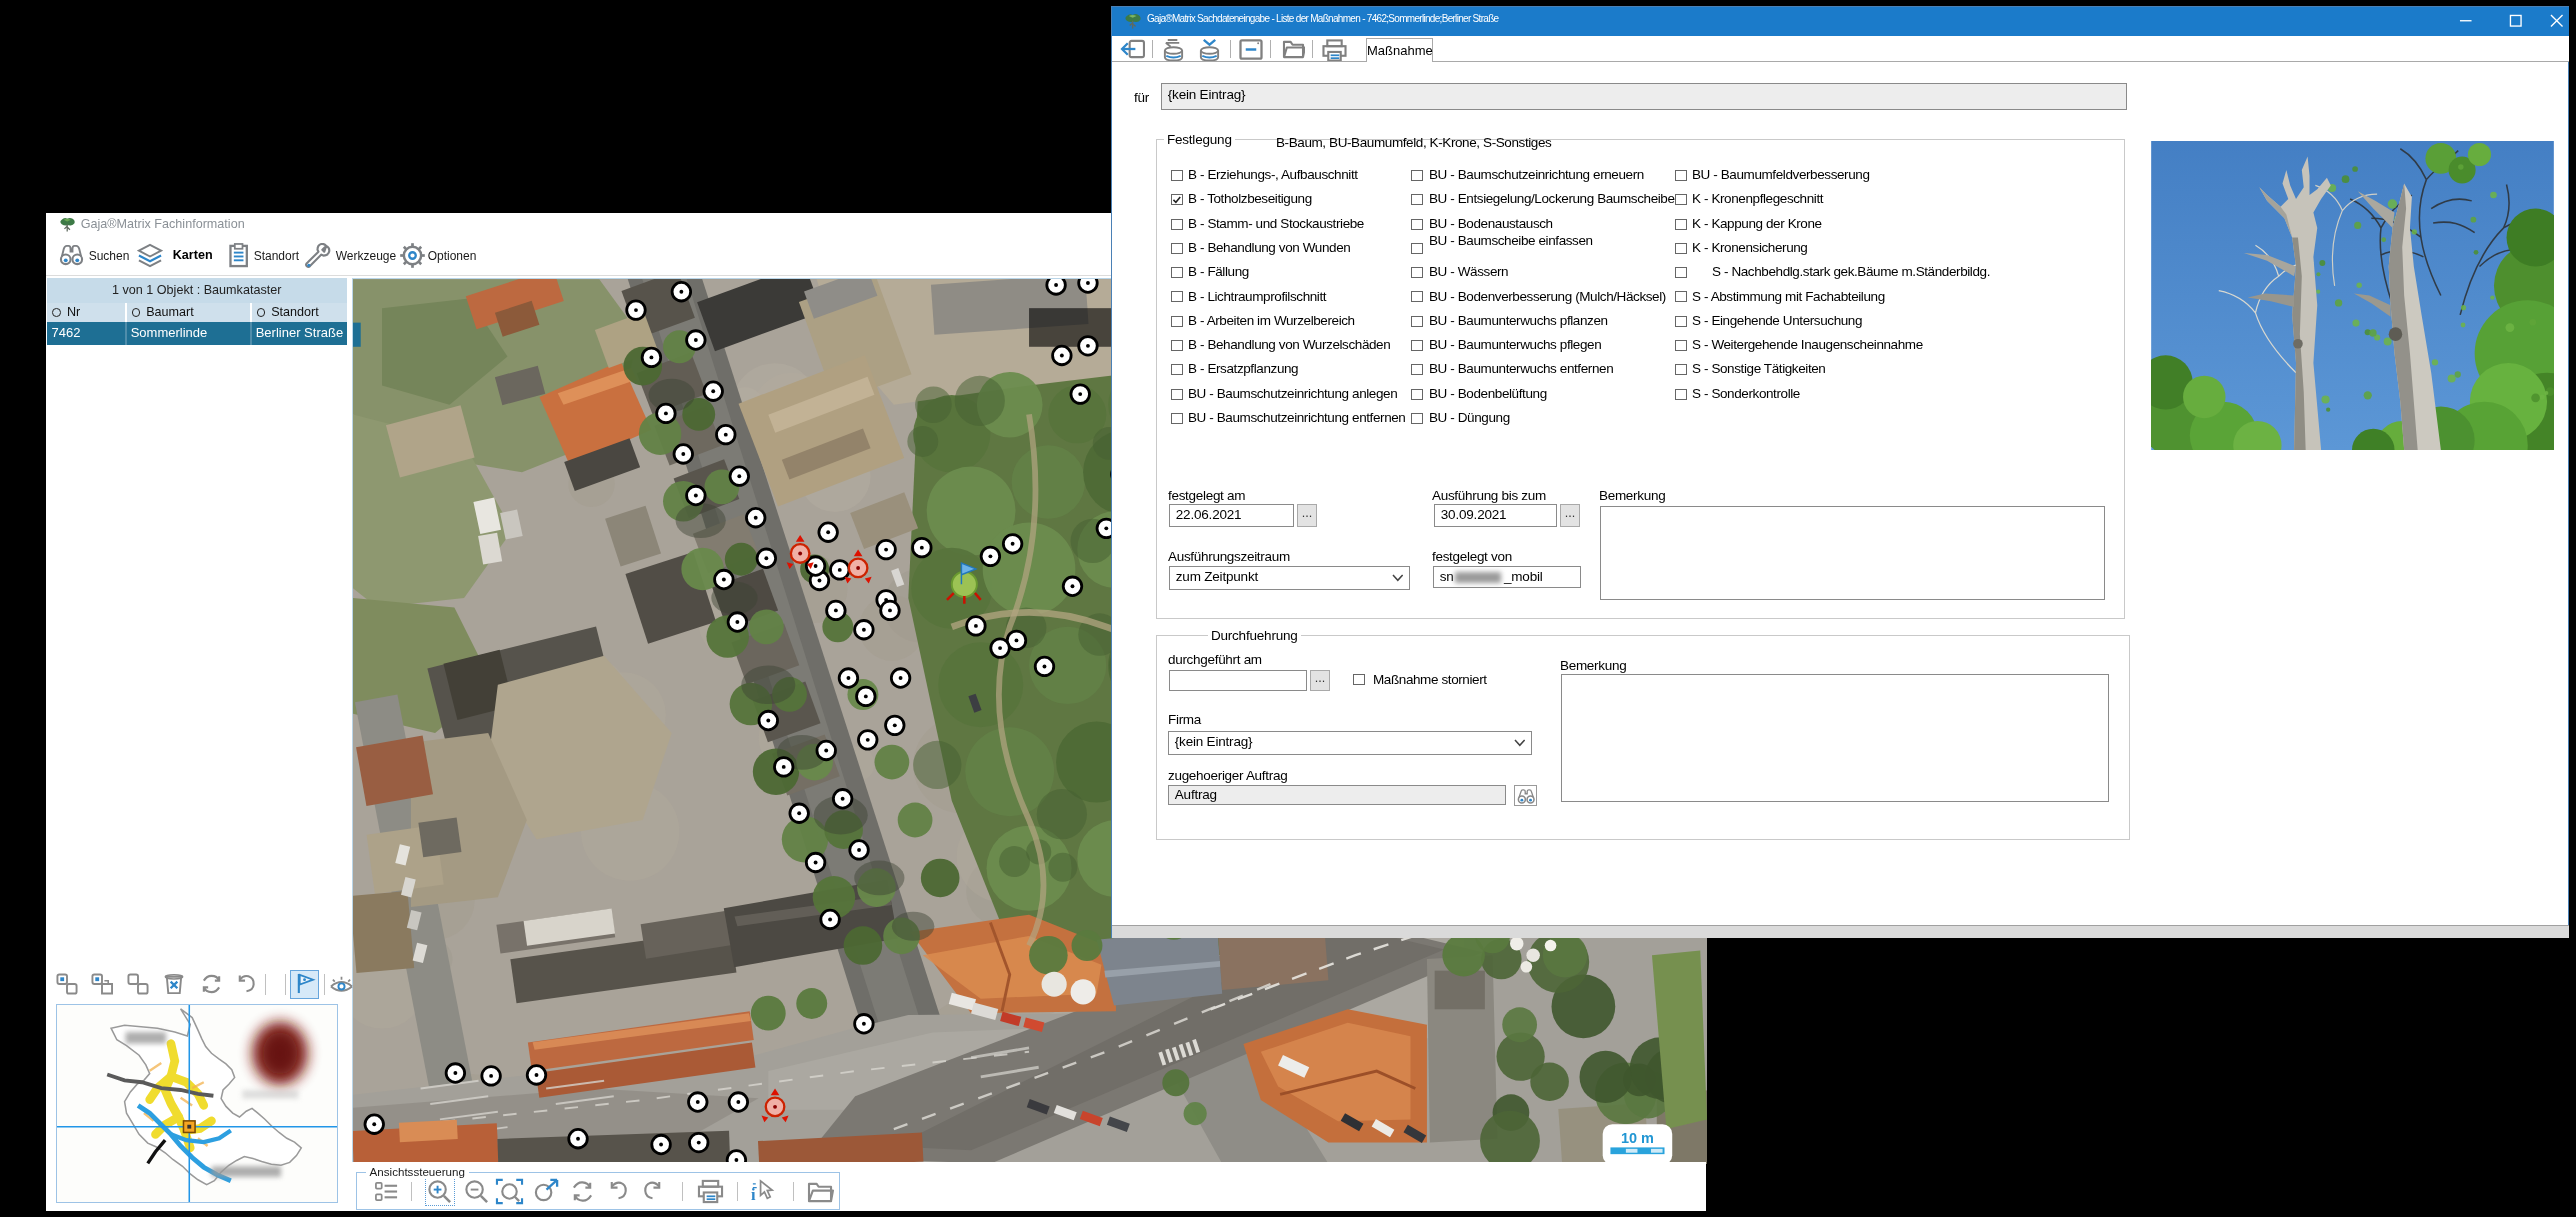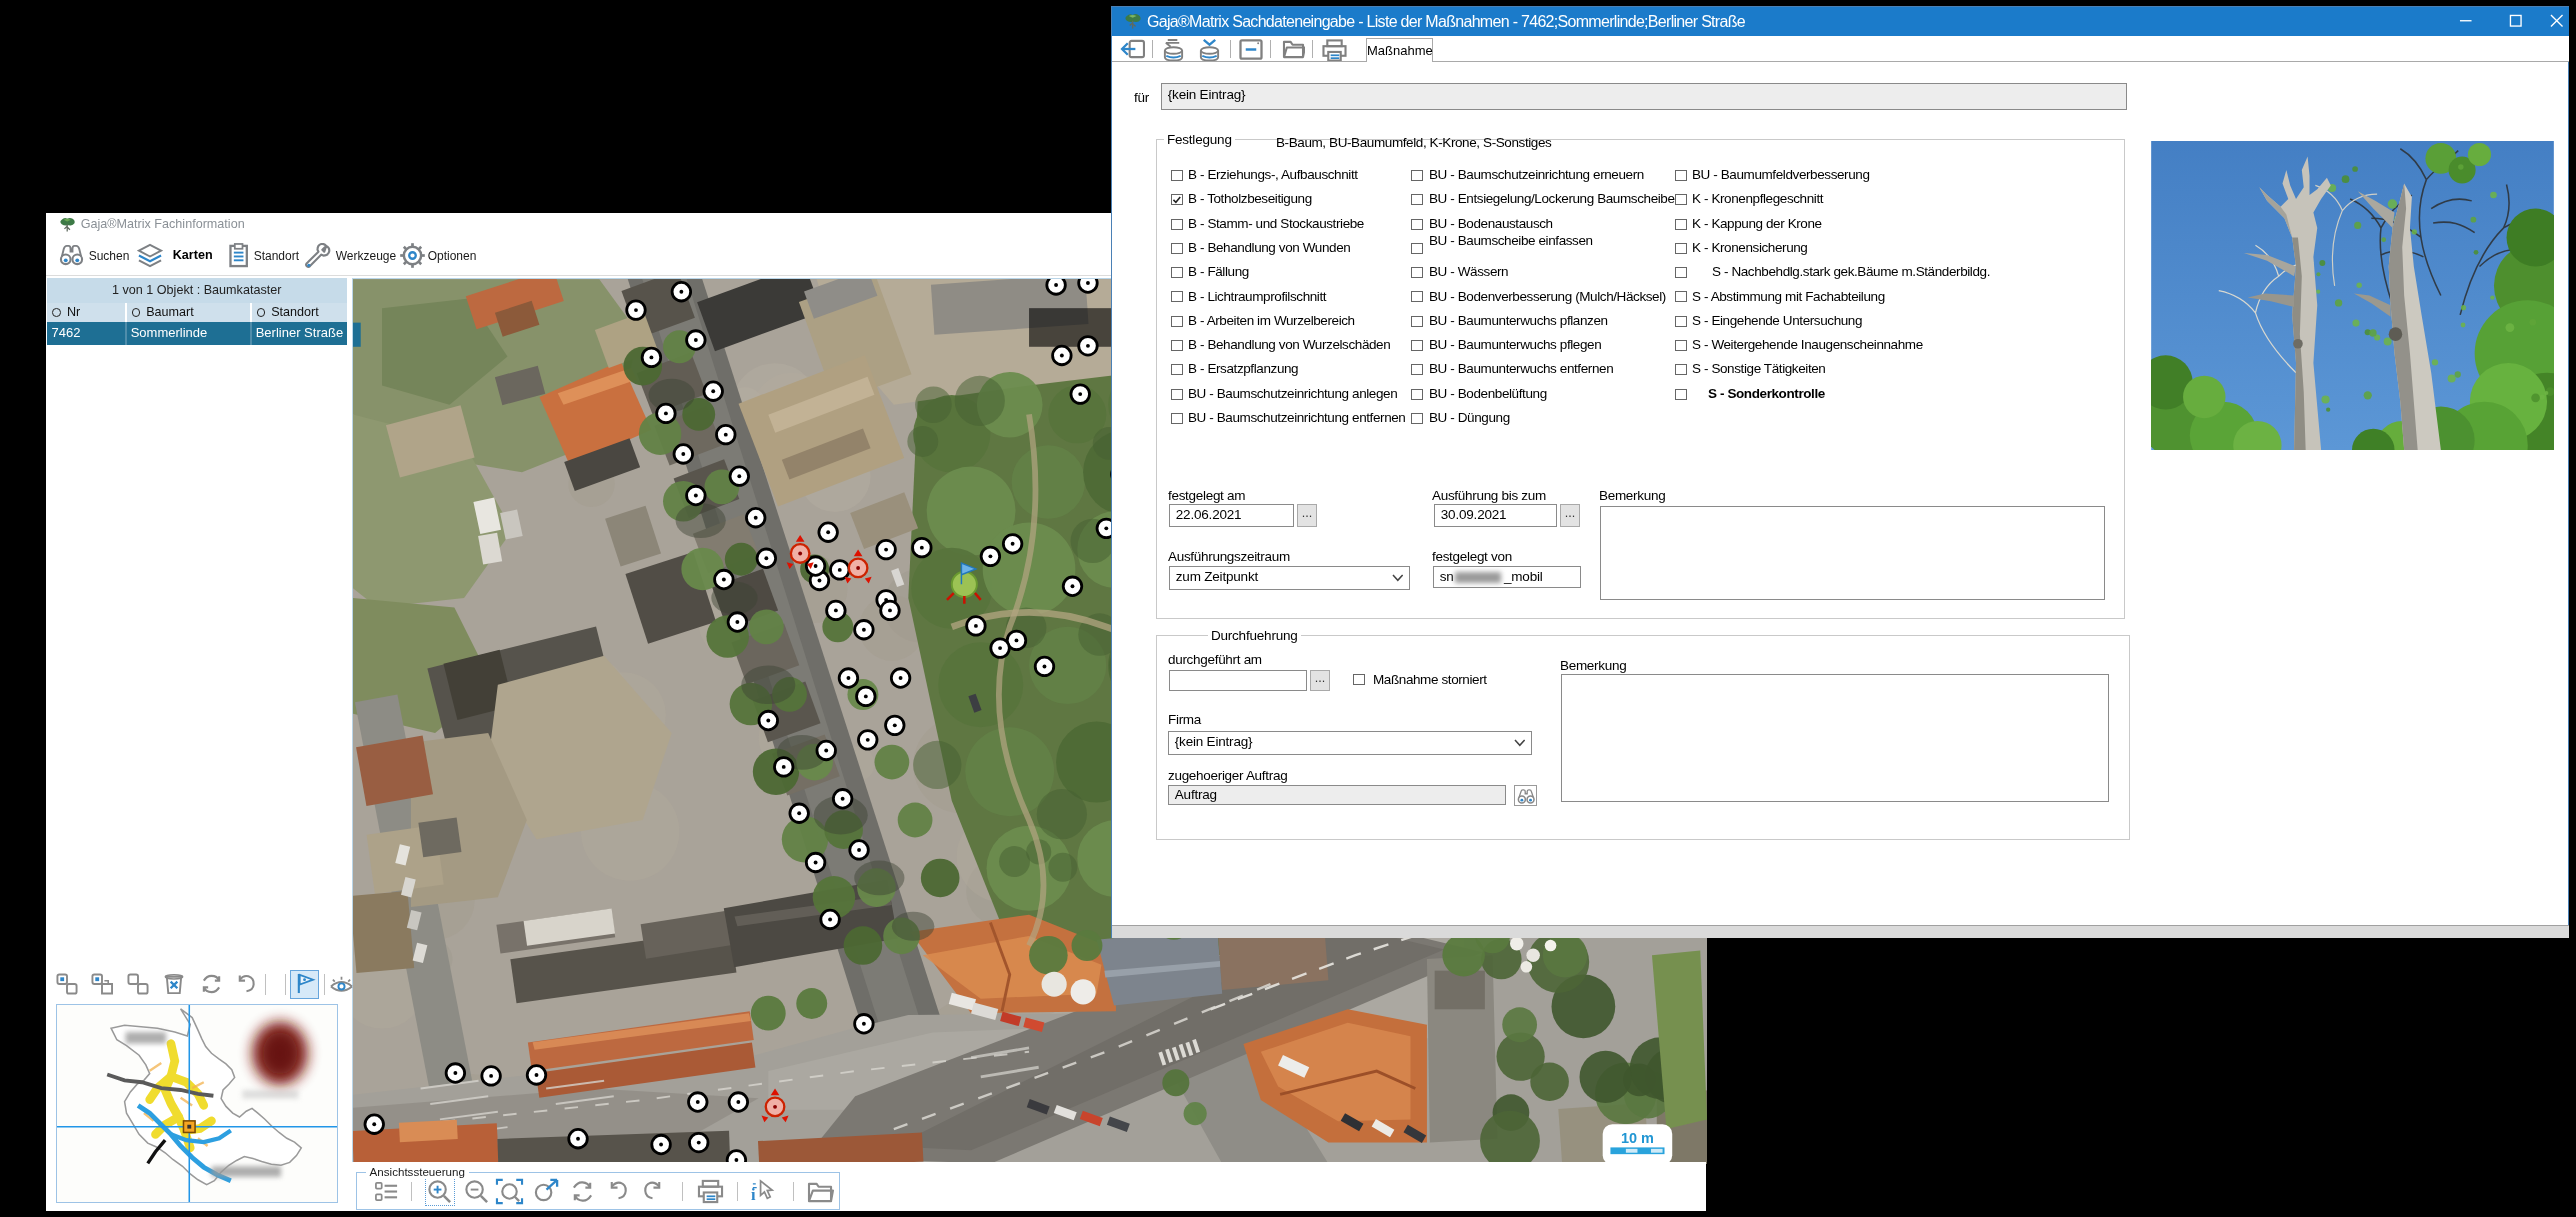--- a/index.html
+++ b/index.html
@@ -27,21 +27,21 @@
 #bstrip { left:0; top:949px; width:1660px; height:48px; background:#fff; }
 #ansicht { left:310px; top:959px; width:484px; height:38px; border:1px solid #9dc3e6; background:#fff; }
 #ansicht-label { left:320px; top:952px; background:#fff; padding:0 3.9px; font-size:11.6px; color:#1a1a1a; }
 
 #licons { left:0px; top:758px; width:306px; height:29px; }
 
 #minimap { left:10.6px; top:791px; width:282px; height:199px; border:1px solid #9dc3e6; background:#fdfdfb; }
 
 
 #dialog { left:1111px; top:5.8px; width:1458px; height:932px; background:#fff; border:1px solid #4a80b5; }
-#dlg-title { left:0; top:0; width:1457px; height:29px; background:#1b7bca; color:#fff; font-size:16px; letter-spacing:-0.7px; }
+#dlg-title { left:0; top:0; width:1457px; height:29px; background:#1b7bca; color:#fff; font-size:10px; letter-spacing:-0.7px; }
 #dlg-title span.txt { position:absolute; left:35px; top:5.8px; }
 #dlg-toolbar { left:0; top:29px; width:1457px; height:26px; background:#fff; }
 #dlg-tabline { left:0; top:54px; width:1457px; height:1px; background:#a9a9a9; }
 #tab { left:254px; top:31px; width:67px; height:24px; background:#fff; border:1px solid #a9a9a9; border-bottom:none; font-size:13px; text-align:center; line-height:23px; }
 .lbl { position:absolute; font-size:13.5px; letter-spacing:-0.3px; color:#000; white-space:nowrap; }
 .inp { position:absolute; background:#fff; border:1px solid #8a8a8a; font-size:13.5px; letter-spacing:-0.2px; color:#000; }
 .inp .tx { position:absolute; left:5.8px; top:1.9px; }
 .btn3 { position:absolute; background:#e3e3e3; border:1px solid #a9a9a9; text-align:center; font-size:12.6px; color:#333; }
 .grp { position:absolute; border:1px solid #c9c9c9; }
 .grp-label { position:absolute; background:#fff; padding:0 2.9px; font-size:13.5px; letter-spacing:-0.2px; color:#000; }
@@ -878,21 +878,21 @@
       <div class="cbl" style="left:600px; top:257px;">S - Nachbehdlg.stark gek.Bäume m.Ständerbildg.</div>
       <div class="cb" style="left:563px; top:284px;"></div>
       <div class="cbl" style="left:580px; top:282px;">S - Abstimmung mit Fachabteilung</div>
       <div class="cb" style="left:563px; top:309px;"></div>
       <div class="cbl" style="left:580px; top:306px;">S - Eingehende Untersuchung</div>
       <div class="cb" style="left:563px; top:333px;"></div>
       <div class="cbl" style="left:580px; top:330px;">S - Weitergehende Inaugenscheinnahme</div>
       <div class="cb" style="left:563px; top:357px;"></div>
       <div class="cbl" style="left:580px; top:354px;">S - Sonstige Tätigkeiten</div>
       <div class="cb" style="left:563px; top:382px;"></div>
-      <div class="cbl" style="left:596px; top:379px;font-weight:bold;">S - Sonderkontrolle</div>
+      <div class="cbl" style="left:580px; top:379px;">S - Sonderkontrolle</div>
     </div>
 
     <div class="lbl" style="left:56px; top:481px;">festgelegt am</div>
     <div class="inp" style="left:57px; top:497px; width:125px; height:23px;">
         <span class="tx">22.06.2021</span>
       </div>
     <div class="btn3" style="left:185px; top:497px; width:20px; height:23px; line-height:17.4px;">...</div>
     <div class="lbl" style="left:320px; top:481px;">Ausführung bis zum</div>
     <div class="inp" style="left:322px; top:497px; width:123px; height:23px;">
         <span class="tx">30.09.2021</span>

